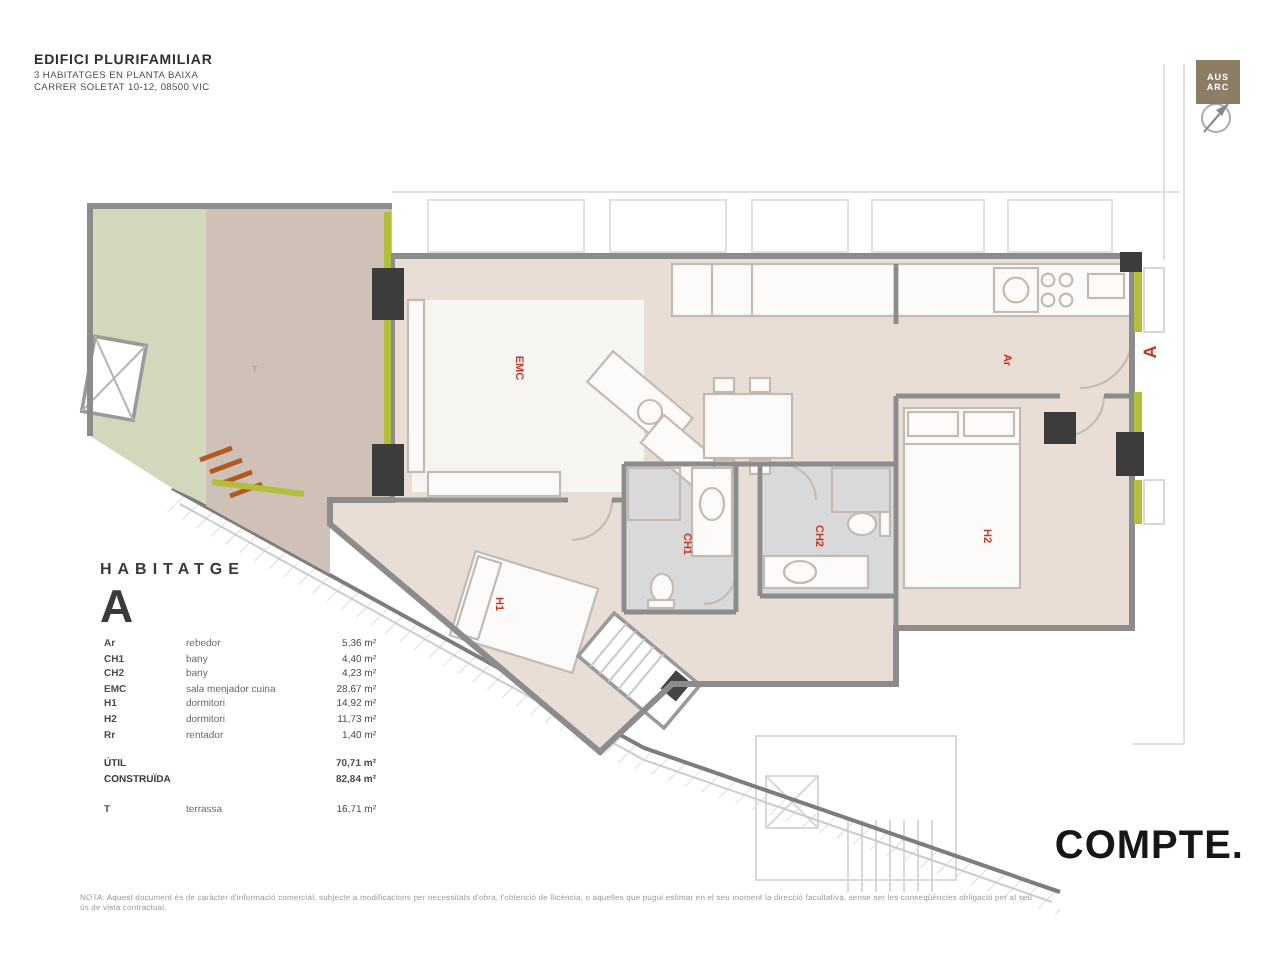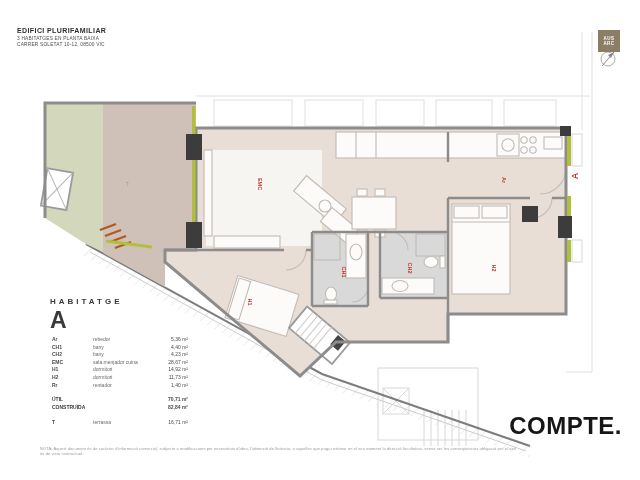--- a/index.html
+++ b/index.html
@@ -9,35 +9,35 @@
   
   .title-block{left:17px;top:27px;}
   .title-main{font-size:7px;font-weight:bold;letter-spacing:.4px;color:#2e2e2e;}
   .title-sub{font-size:4.8px;color:#4e4e4e;margin-top:1.5px;letter-spacing:.2px;}
   
   .stamp-box{left:598px;top:30px;width:22px;height:22px;background:#8b7e64;
              display:flex;flex-direction:column;align-items:center;justify-content:center;}
   .stamp-box span{color:#fff;font-size:4.5px;font-weight:bold;line-height:5px;letter-spacing:.5px;}
   .scale-text{left:596px;top:46px;width:28px;text-align:center;font-size:3.8px;color:#8a8a8a;}
   
-  .legend{left:50px;top:297px;width:140px;}
+  .legend{left:50px;top:280px;width:140px;}
   .lg-heading{font-size:8px;font-weight:bold;letter-spacing:3px;color:#3a3a3a;}
   .lg-unit{font-size:23px;font-weight:bold;color:#3a3a3a;margin-top:3px;line-height:22px;}
   .lg-rows{margin-top:5px;margin-left:2px;}
   .lg-row{display:flex;width:136px;font-size:5px;line-height:7.6px;}
   .lg-code{width:41px;font-weight:bold;color:#4a4a4a;}
   .lg-name{flex:1;color:#6a6a6a;}
   .lg-area{width:36px;text-align:right;color:#4a4a4a;}
   .lg-totals{margin-top:7px;margin-left:2px;}
   .lg-total{display:flex;width:136px;font-size:5px;line-height:7.8px;font-weight:bold;color:#3a3a3a;}
   .lg-total .lg-label{flex:1;}
   .lg-terrace{margin-top:7px;margin-left:2px;}
   
   .note{left:40px;top:446px;width:478px;font-size:4px;color:#9a9a9a;letter-spacing:.1px;}
-  .brand{top:412px;right:18px;font-size:24px;font-weight:800;letter-spacing:.5px;color:#161616;}
+  .brand{top:412px;right:18px;font-size:20px;font-weight:800;letter-spacing:.5px;color:#161616;}
   svg text{font-family:"Liberation Sans", sans-serif;}
 </style>
 </head>
 <body>
 
 <svg class="abs" width="640" height="480" viewBox="0 0 640 480" style="left:0;top:0;">
   <defs>
     <pattern id="hatch" width="8" height="8" patternUnits="userSpaceOnUse" patternTransform="rotate(45)">
       <line x1="0" y1="0" x2="0" y2="8" stroke="#dcdcdc" stroke-width="1"></line>
     </pattern>

